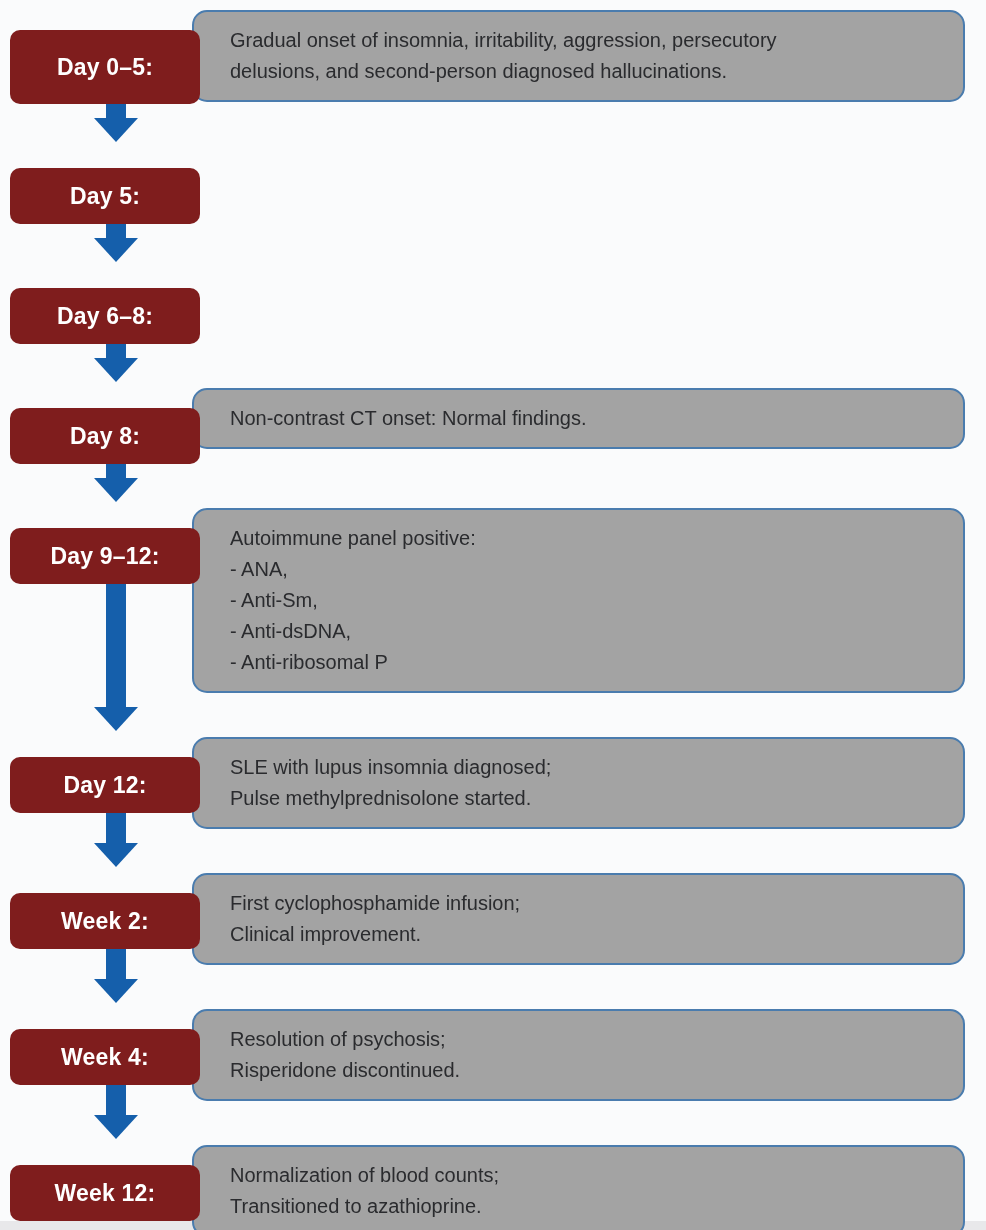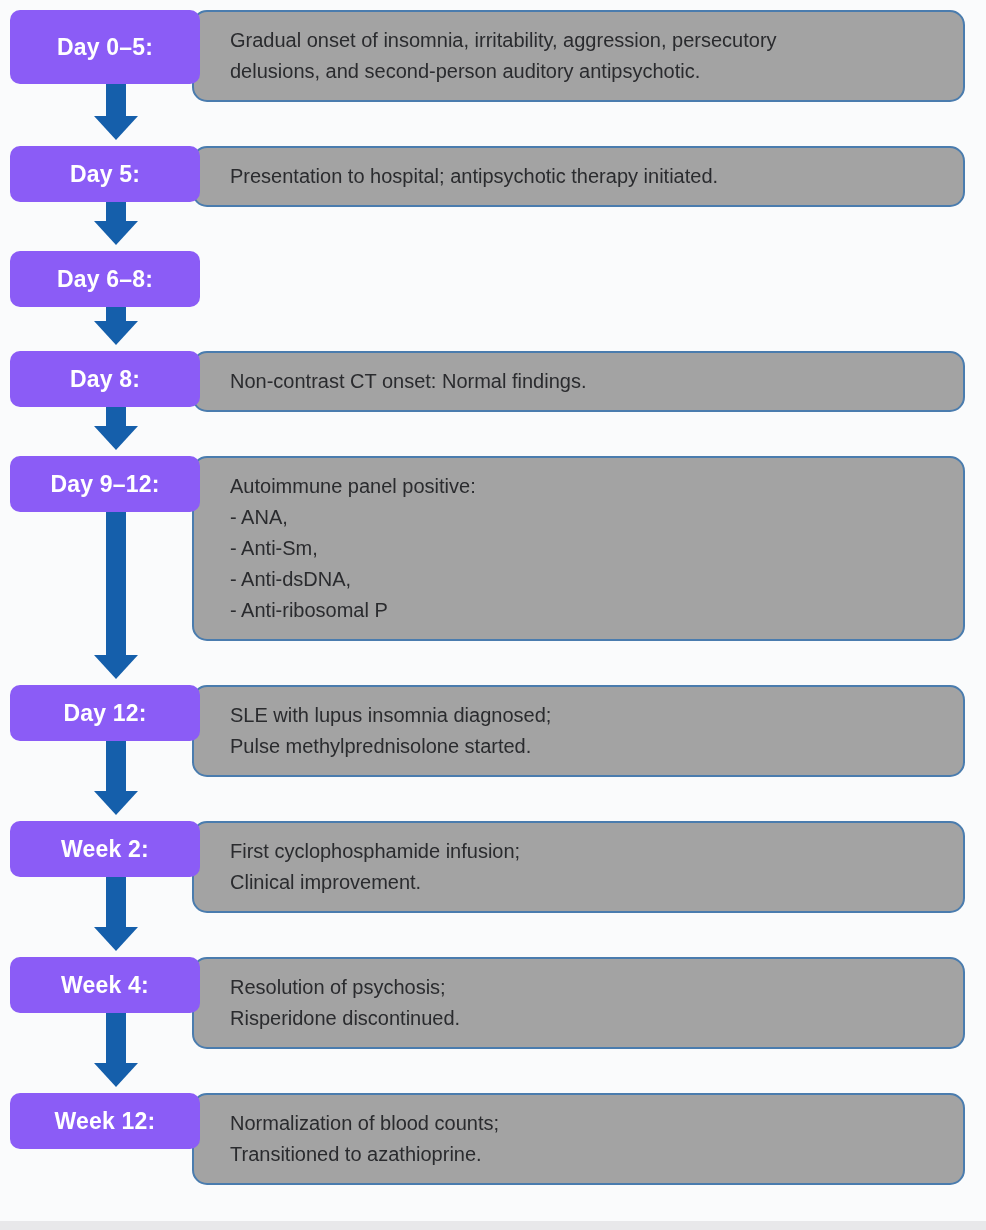--- a/index.html
+++ b/index.html
@@ -22,29 +22,30 @@
     display: flex;
     align-items: flex-start;
     margin-bottom: 44px;
   }
   .row:last-child { margin-bottom: 0; }
   .label-box {
     position: relative;
     z-index: 2;
     flex: 0 0 190px;
     height: 56px;
-    background: #8b5cf6;
+    background: #7f1d1d;
     border-radius: 10px;
     display: flex;
     align-items: center;
     justify-content: center;
     color: #ffffff;
     font-weight: bold;
     font-size: 23px;
     letter-spacing: 0.2px;
+    margin-top: 20px;
   }
   .row:first-child .label-box { height: 74px; }
   .content-box {
     position: relative;
     z-index: 1;
     flex: 1;
     margin-left: -8px;
     background: #a3a3a3;
     border: 2px solid #4a7cae;
     border-radius: 15px;
@@ -93,37 +94,32 @@
 <body>
 
 <div class="timeline">
   <section class="row">
     <div class="label-box">
       <span class="label-text">Day 0–5:</span>
     </div>
     <div class="content-box">
       <div class="content-lines">
           <div class="line">Gradual onset of insomnia, irritability, aggression, persecutory</div>
-          <div class="line">delusions, and second-person auditory antipsychotic.</div>
+          <div class="line">delusions, and second-person diagnosed hallucinations.</div>
         </div>
     </div>
     <div class="arrow">
       <div class="stem"></div>
       <div class="head"></div>
     </div>
   </section>
 
   <section class="row">
     <div class="label-box">
       <span class="label-text">Day 5:</span>
-    </div>
-    <div class="content-box">
-      <div class="content-lines">
-          <div class="line">Presentation to hospital; antipsychotic therapy initiated.</div>
-        </div>
     </div>
     <div class="arrow">
       <div class="stem"></div>
       <div class="head"></div>
     </div>
   </section>
 
   <section class="row">
     <div class="label-box">
       <span class="label-text">Day 6–8:</span>

